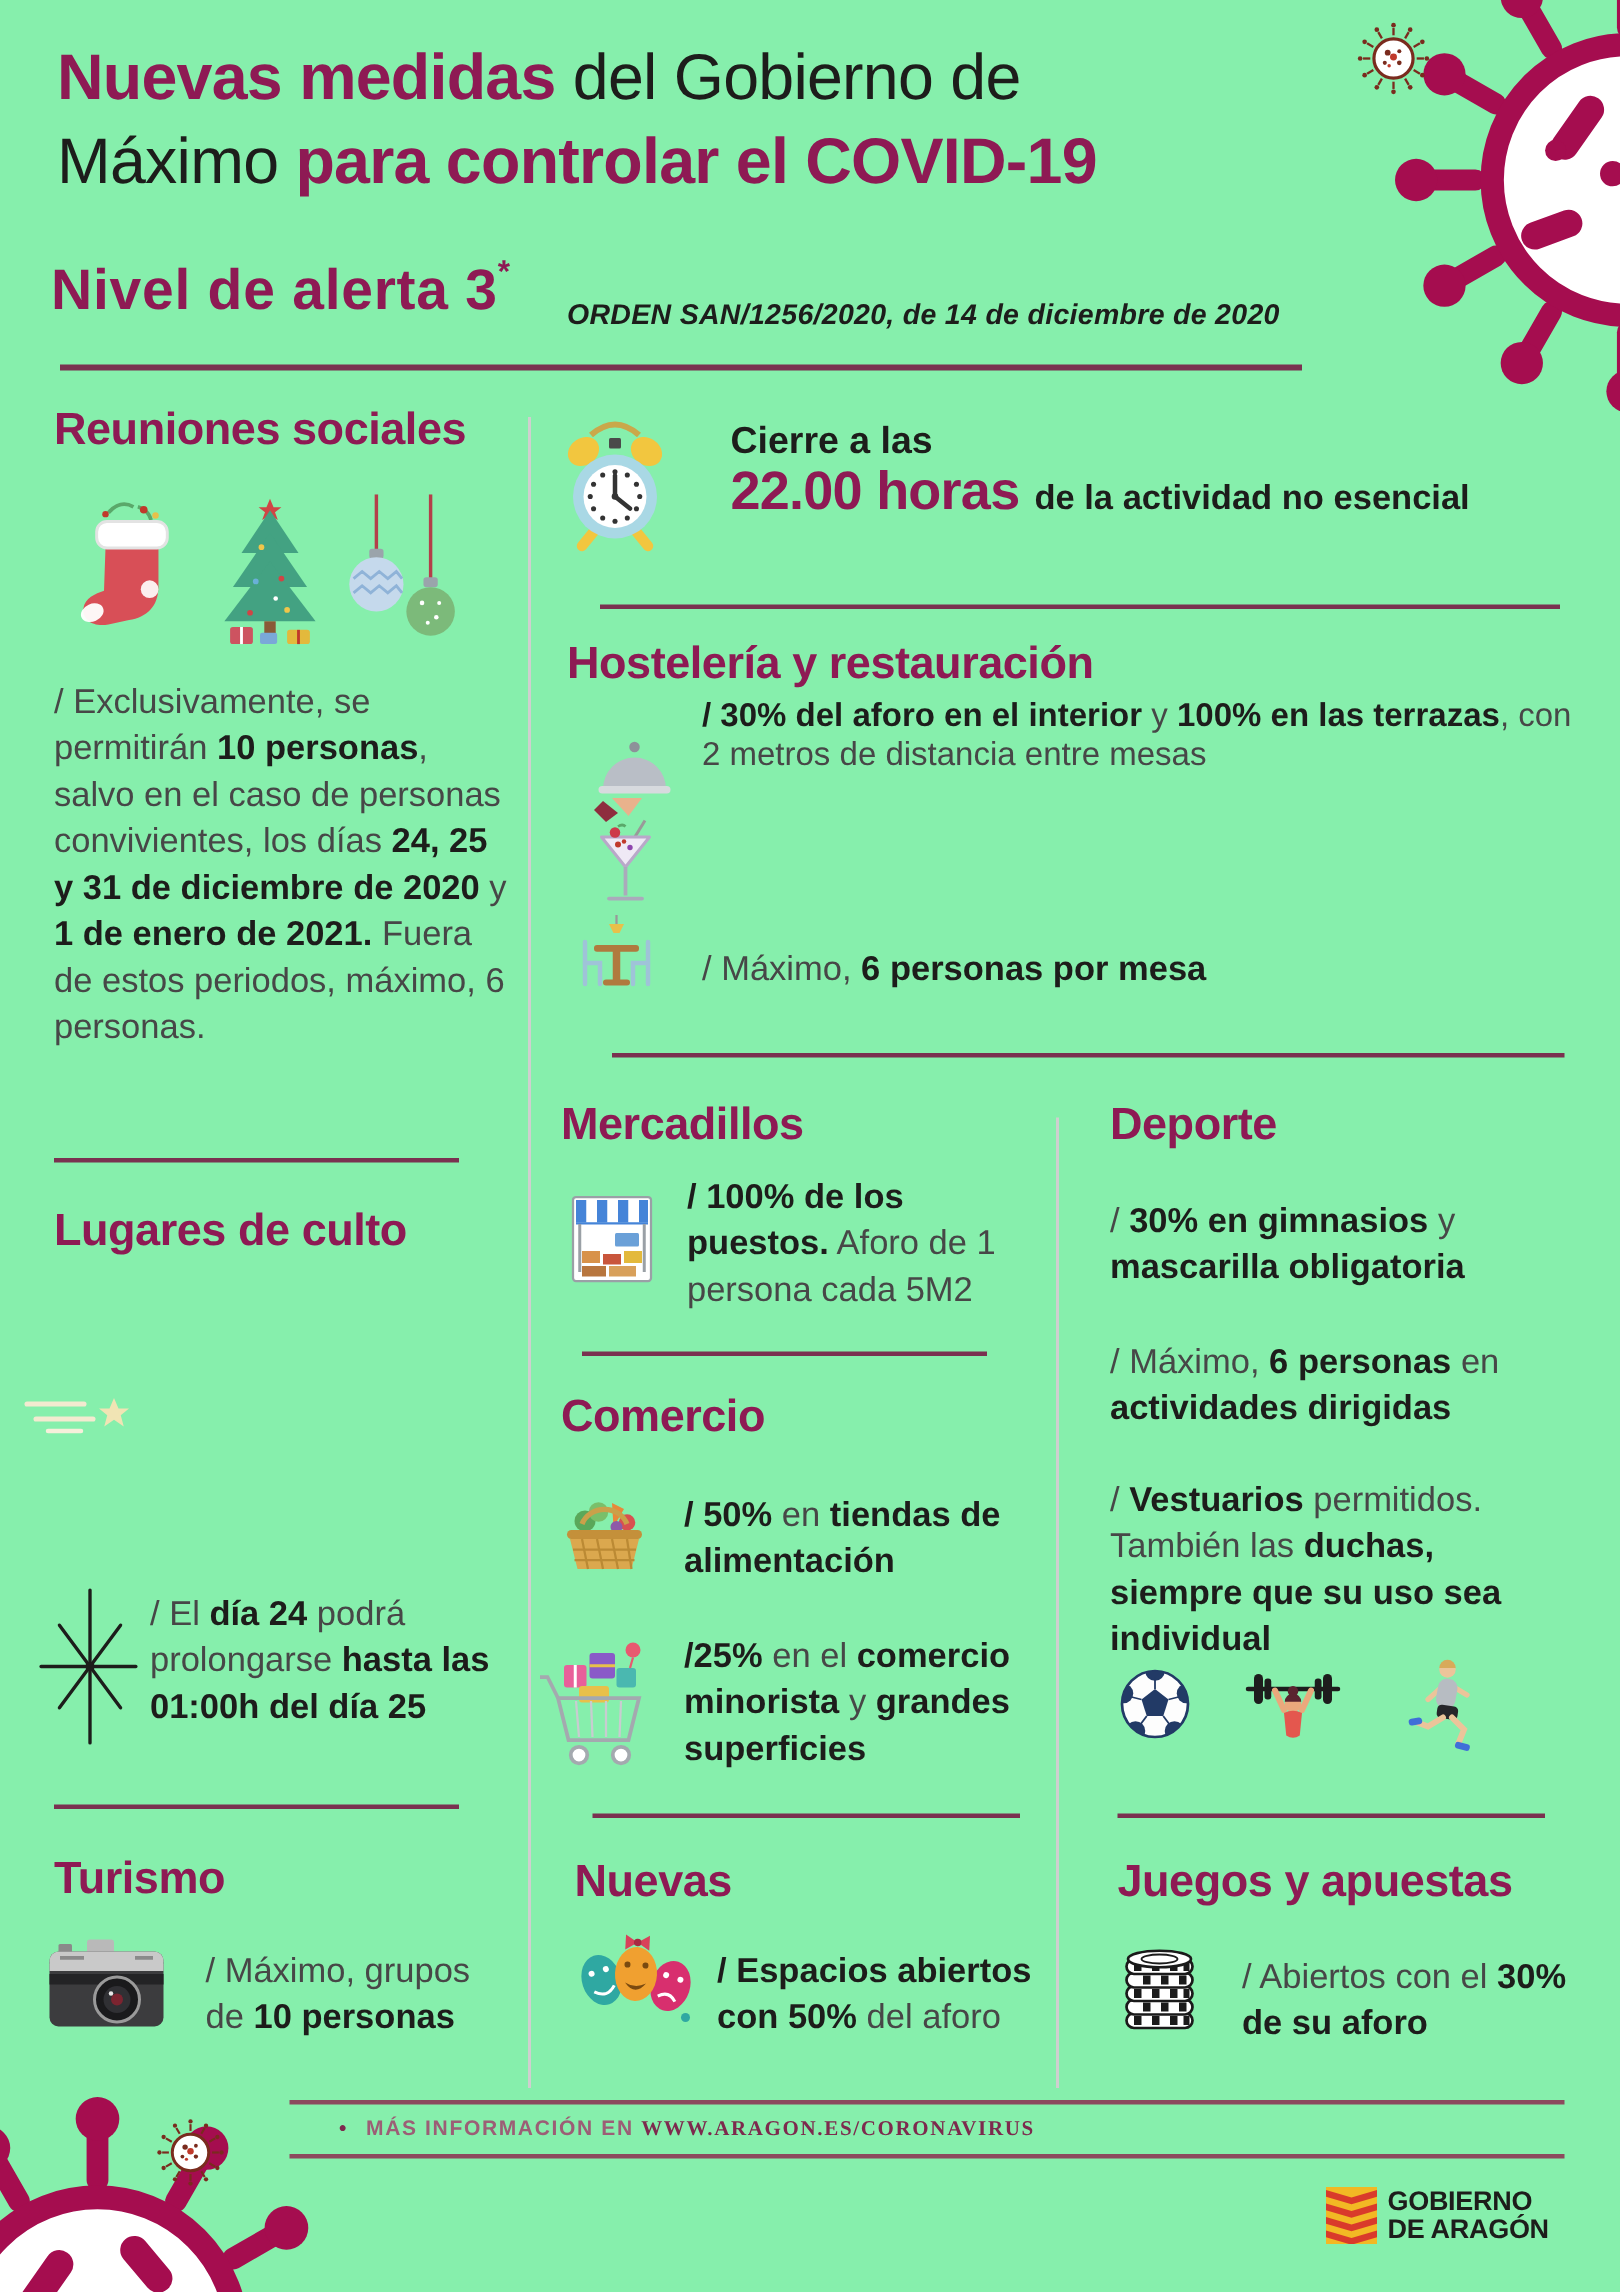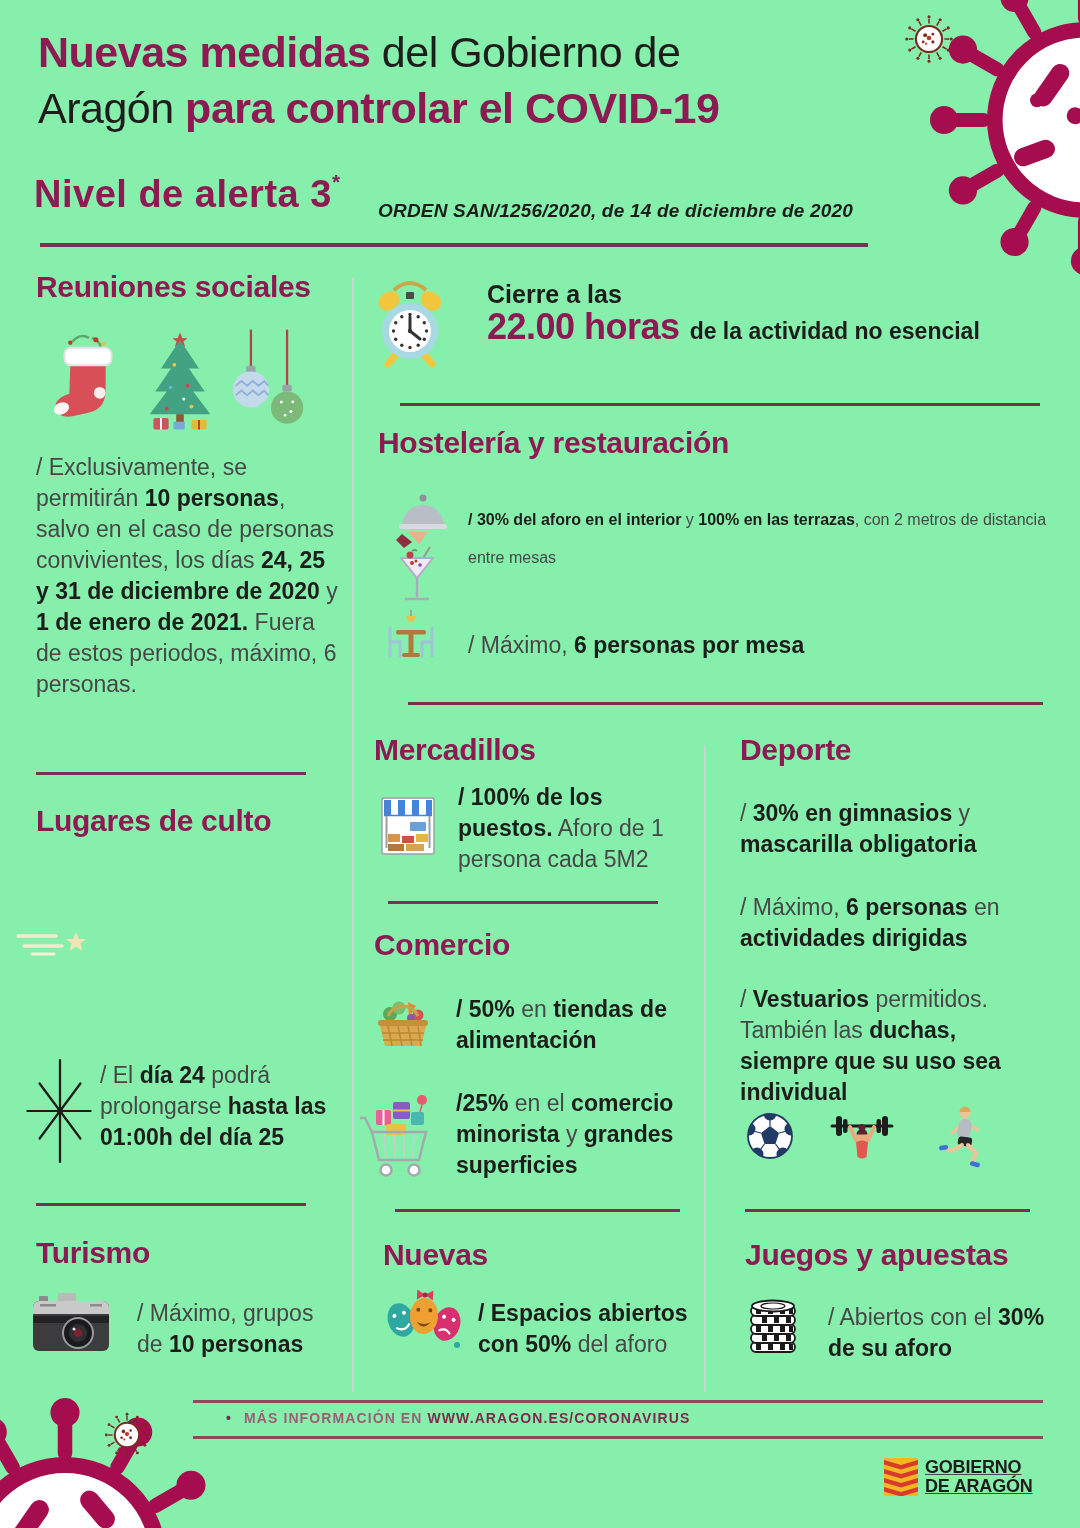--- a/index.html
+++ b/index.html
@@ -17,23 +17,23 @@
   .alert{font-size:38px;color:var(--accent);font-weight:700;letter-spacing:0.5px;}
   .alert sup{font-size:21px;vertical-align:18px;}
   .orden{font-size:19px;font-style:italic;font-weight:bold;color:var(--bold);letter-spacing:0.2px;}
   .sec{position:absolute;margin:0;font-size:30px;font-weight:bold;color:var(--accent);letter-spacing:-0.3px;}
   .txt{position:absolute;margin:0;font-size:23px;line-height:31px;color:var(--body);}
   .txt b{color:var(--bold);}
   .cierre-intro{font-size:25px;font-weight:bold;color:var(--bold);}
   .cierre-time{font-size:36px;font-weight:bold;color:var(--accent);letter-spacing:-0.5px;}
   .cierre-scope{font-size:23px;font-weight:bold;color:var(--bold);margin-left:10px;text-align:right;}
   .finfo{font-size:14px;letter-spacing:1.1px;color:#9c5e76;font-weight:bold;}
-  .finfo b{color:#7d2a4e;}
+  .finfo b{color:#7d2a4e;font-family:Liberation Serif, serif;}
   .fbullet{margin-right:12px;color:#7d2a4e;}
-  .logo{display:flex;align-items:flex-start;gap:7px;text-decoration:underline;}
+  .logo{display:flex;align-items:flex-start;gap:7px;}
   .logo-text{font-size:18px;font-weight:bold;color:#1d1d1b;line-height:19px;letter-spacing:-0.2px;}
 </style>
 </head>
 <body>
 
 <div class="page">
 
   <svg style="position:absolute;width:0;height:0" aria-hidden="true">
     <defs>
       <symbol id="virus" viewBox="0 0 220 220">
@@ -122,21 +122,21 @@
         <circle cx="24" cy="33" r="1.4" fill="#7a2b1e"></circle>
           <circle cx="34" cy="33" r="1.6" fill="#7a2b1e"></circle>
         <circle cx="30" cy="29" r="2.4" fill="#c0392b"></circle>
           <circle cx="27" cy="35" r="1.2" fill="#c0392b"></circle>
       </symbol>
     </defs>
   </svg>
 
   <div class="abs title" style="left:38px;top:24px;width:860px">
     <div><b>Nuevas medidas</b><span> del Gobierno de</span></div>
-    <div><span>Aragón </span><b>para controlar el COVID-19</b></div>
+    <div><span>Máximo </span><b>para controlar el COVID-19</b></div>
   </div>
   <div class="abs alert" style="left:34px;top:170px"><span>Nivel de alerta 3</span><sup>*</sup></div>
   <div class="abs orden" style="left:378px;top:200px">ORDEN SAN/1256/2020, de 14 de diciembre de 2020</div>
   <div class="hr" style="left:40px;top:243px;width:828px;height:4px"></div>
 
   <svg class="abs" style="left:930px;top:-35px" width="310" height="310" viewBox="0 0 220 220">
       <use href="#virus"></use>
     </svg>
   <svg class="abs" style="left:900px;top:10px" width="58" height="58" viewBox="0 0 60 60">
       <use href="#virus-sm"></use>
@@ -269,21 +269,21 @@
 
   <h2 class="sec" style="left:378px;top:426px">Hostelería y restauración</h2>
 
   <svg class="abs" style="left:394px;top:490px" width="58" height="58" viewBox="0 0 58 58">
     <circle cx="29" cy="8" r="3.5" fill="#8d9199"></circle>
     <path d="M8 36 A21 21 0 0 1 50 36 Z" fill="#b9bec6"></path>
     <rect x="5" y="34" width="48" height="5" rx="2.5" fill="#d7dade"></rect>
     <path d="M14 42 L34 42 L25 54 Z" fill="#e9b28c"></path>
     <path d="M8 44 L18 52 L10 58 L2 50 Z" fill="#8e2d3e"></path>
   </svg>
-  <p class="txt" style="left:468px;top:501px;width:590px;font-size:16px;line-height:38px"><b>/ 30% del aforo en el interior</b><span> y </span><b>100% en las terrazas</b><span>, con 2 metros de distancia entre mesas</span></p>
+  <p class="txt" style="left:468px;top:464px;width:590px;font-size:22px;line-height:26px"><b>/ 30% del aforo en el interior</b><span> y </span><b>100% en las terrazas</b><span>, con 2 metros de distancia entre mesas</span></p>
 
   <svg class="abs" style="left:396px;top:546px" width="42" height="62" viewBox="0 0 42 62">
     <line x1="26" y1="14" x2="34" y2="1" stroke="#999" stroke-width="2"></line>
     <path d="M5 12 L37 12 L21 32 Z" fill="#efe9f5" stroke="#b9a8c9" stroke-width="2" stroke-linejoin="round"></path>
     <circle cx="16" cy="17" r="2" fill="#c0392b"></circle>
       <circle cx="24" cy="19" r="1.8" fill="#8e44ad"></circle>
     <circle cx="20" cy="15" r="1.5" fill="#c0392b"></circle>
     <circle cx="14" cy="9" r="3.5" fill="#cd3a4a"></circle>
     <path d="M16 5 q3 -2 5 0" stroke="#5aa86a" stroke-width="1.8" fill="none"></path>
     <line x1="21" y1="32" x2="21" y2="51" stroke="#aab" stroke-width="2.5"></line>

